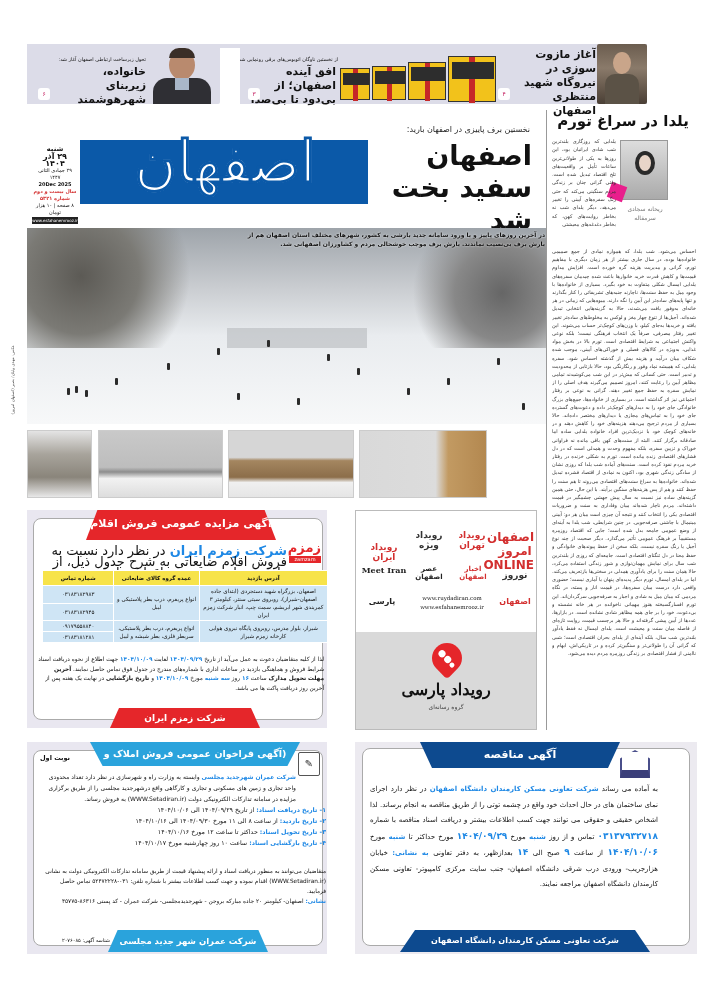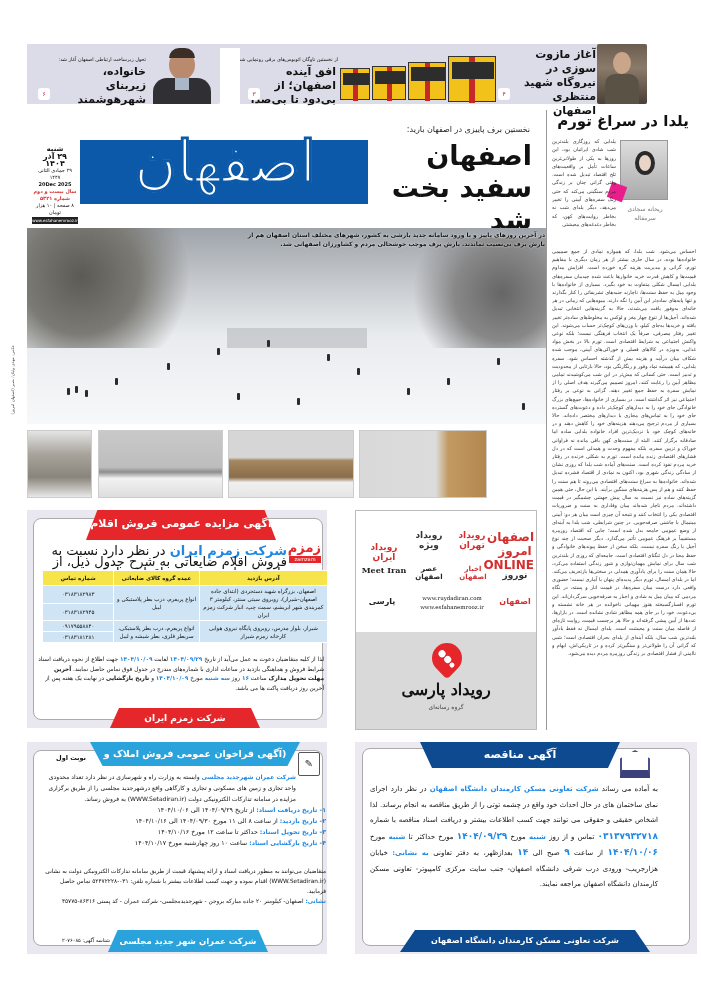--- a/index.html
+++ b/index.html
@@ -216,21 +216,21 @@
   <div style="position:absolute;left:11px;top:5px;width:7px;height:7px;border-radius:50%;background:#fff"></div>
   <div style="position:absolute;left:11px;top:13px;width:7px;height:7px;border-radius:50%;background:#fff"></div>
   <div style="position:absolute;left:11px;top:21px;width:5px;height:5px;border-radius:50%;background:#fff"></div>
 </div>
 <div class="abs" style="left:396px;top:680px;width:100px;text-align:center;font-size:16px;font-weight:bold;font-family:'DejaVu Serif',serif">رویداد پارسی</div>
 <div class="abs" style="left:396px;top:703px;width:100px;text-align:center;font-size:6px;color:#444">گروه رسانه‌ای</div>
 
 <div class="adbox" style="left:27px;top:742px;width:300px;height:212px"></div>
 <div class="adinner" style="left:33px;top:750px;width:290px;height:196px"></div>
 <div class="ribbon-b" style="left:90px;top:742px;width:210px;height:24px;line-height:24px;background:#2aa3dc;font-size:9.5px">(آگهی فراخوان عمومی فروش املاک و مستغلات)</div>
-<div class="abs" style="left:56px;top:754px;width:46px;font-size:6.5px;font-weight:bold;text-align:left">نوبت اول</div>
+<div class="abs" style="left:32px;top:754px;width:46px;font-size:6.5px;font-weight:bold;text-align:center">نوبت اول</div>
 <div class="abs" style="left:298px;top:752px;width:22px;height:24px;border:1px solid #555;border-radius:2px;font-size:10px;text-align:center;line-height:22px;color:#333">✎</div>
 <div class="adtext" style="left:40px;top:771px;width:256px;font-size:6px;line-height:11px">
   <span class="hl">شرکت عمران شهرجدید مجلسی</span><span> وابسته به وزارت راه و شهرسازی در نظر دارد تعداد محدودی واحد تجاری و زمین های مسکونی و تجاری و کارگاهی واقع درشهرجدید مجلسی را از طریق برگزاری مزایده در سامانه تدارکات الکترونیکی دولت (WWW.Setadiran.ir) به فروش رساند.</span>
 </div>
 <div class="adtext" style="left:40px;top:804px;width:286px;font-size:6.3px;line-height:11px">
   <div><span class="hl">۱- تاریخ دریافت اسناد:</span> <span>از تاریخ ۱۴۰۴/۰۹/۲۹ الی ۱۴۰۴/۱۰/۰۶</span></div>
   <div><span class="hl">۲- تاریخ بازدید:</span> <span>از ساعت ۸ الی ۱۱ مورخ ۱۴۰۴/۰۹/۳۰ الی ۱۴۰۴/۱۰/۱۶</span></div>
   <div><span class="hl">۳- تاریخ تحویل اسناد:</span> <span>حداکثر تا ساعت ۱۲ مورخ ۱۴۰۴/۱۰/۱۶</span></div>
   <div><span class="hl">۴- تاریخ بازگشایی اسناد:</span> <span>ساعت ۱۰ روز چهارشنبه مورخ ۱۴۰۴/۱۰/۱۷</span></div>
 </div>

